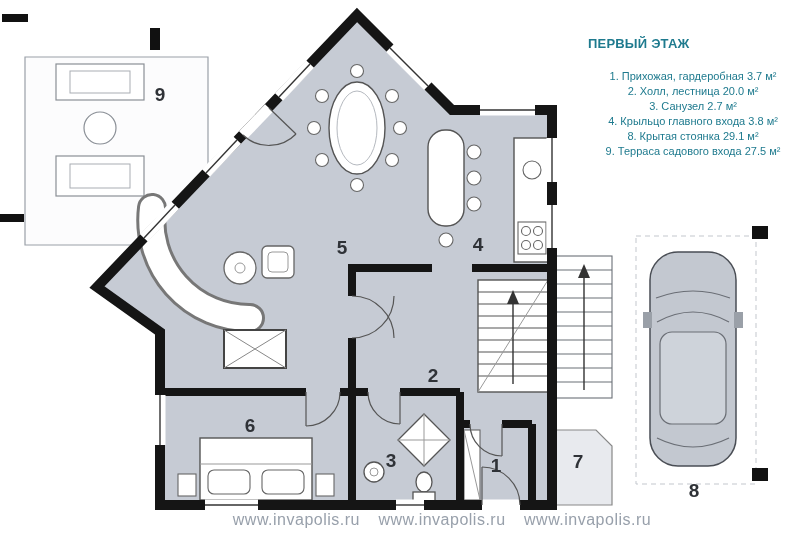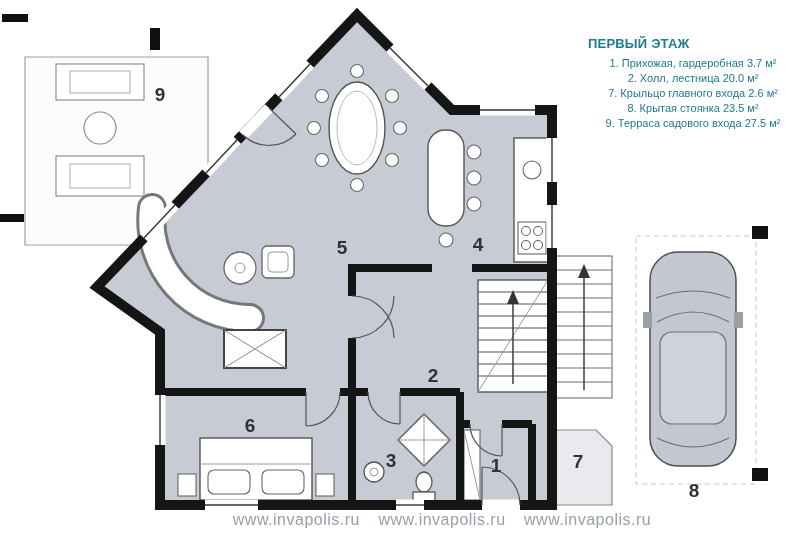--- a/index.html
+++ b/index.html
@@ -4,21 +4,21 @@
 <style>
   html,body{margin:0;padding:0;}
   body{
     width:800px;height:546px;position:relative;overflow:hidden;
     background:#ffffff;
     font-family:"Liberation Sans", sans-serif;
   }
   .stage{position:absolute;inset:0;width:800px;height:546px;}
   svg{position:absolute;left:0;top:0;}
   .legend{position:absolute;left:588px;top:36px;width:210px;color:#1e7a8e;}
-  .legend-title{font-size:13px;font-weight:bold;margin-bottom:5px;letter-spacing:.2px;}
+  .legend-title{font-size:13px;font-weight:bold;margin-bottom:18px;letter-spacing:.2px;}
   .legend-item{font-size:11px;line-height:15px;white-space:nowrap;text-align:center;}
   .watermark{position:absolute;top:511px;left:0;width:800px;text-align:center;
     color:#98a0ab;font-size:16px;padding-left:42px;}
   .watermark span{margin:0 7px;letter-spacing:.5px;}
   .room-num{font-size:19px;font-weight:bold;fill:#2f3237;}
 </style>
 </head>
 <body>
 
 <div class="stage">
@@ -249,22 +249,23 @@
       <text class="room-num" x="496" y="472">1</text>
       <text class="room-num" x="578" y="468">7</text>
       <text class="room-num" x="694" y="497">8</text>
     </g>
   </svg>
 
   <div class="legend">
     <div class="legend-title">ПЕРВЫЙ ЭТАЖ</div>
     <div class="legend-item">1. Прихожая, гардеробная 3.7 м²</div>
     <div class="legend-item">2. Холл, лестница 20.0 м²</div>
-    <div class="legend-item">7. Крыльцо главного входа 2.6 м²</div>
-    <div class="legend-item">8. Крытая стоянка 23.5 м²</div>
+    <div class="legend-item">3. Санузел 2.7 м²</div>
+    <div class="legend-item">4. Крыльцо главного входа 3.8 м²</div>
+    <div class="legend-item">8. Крытая стоянка 29.1 м²</div>
     <div class="legend-item">9. Терраса садового входа 27.5 м²</div>
   </div>
 
   <div class="watermark">
     <span>www.invapolis.ru</span>
     <span>www.invapolis.ru</span>
     <span>www.invapolis.ru</span>
   </div>
 
 </div>

